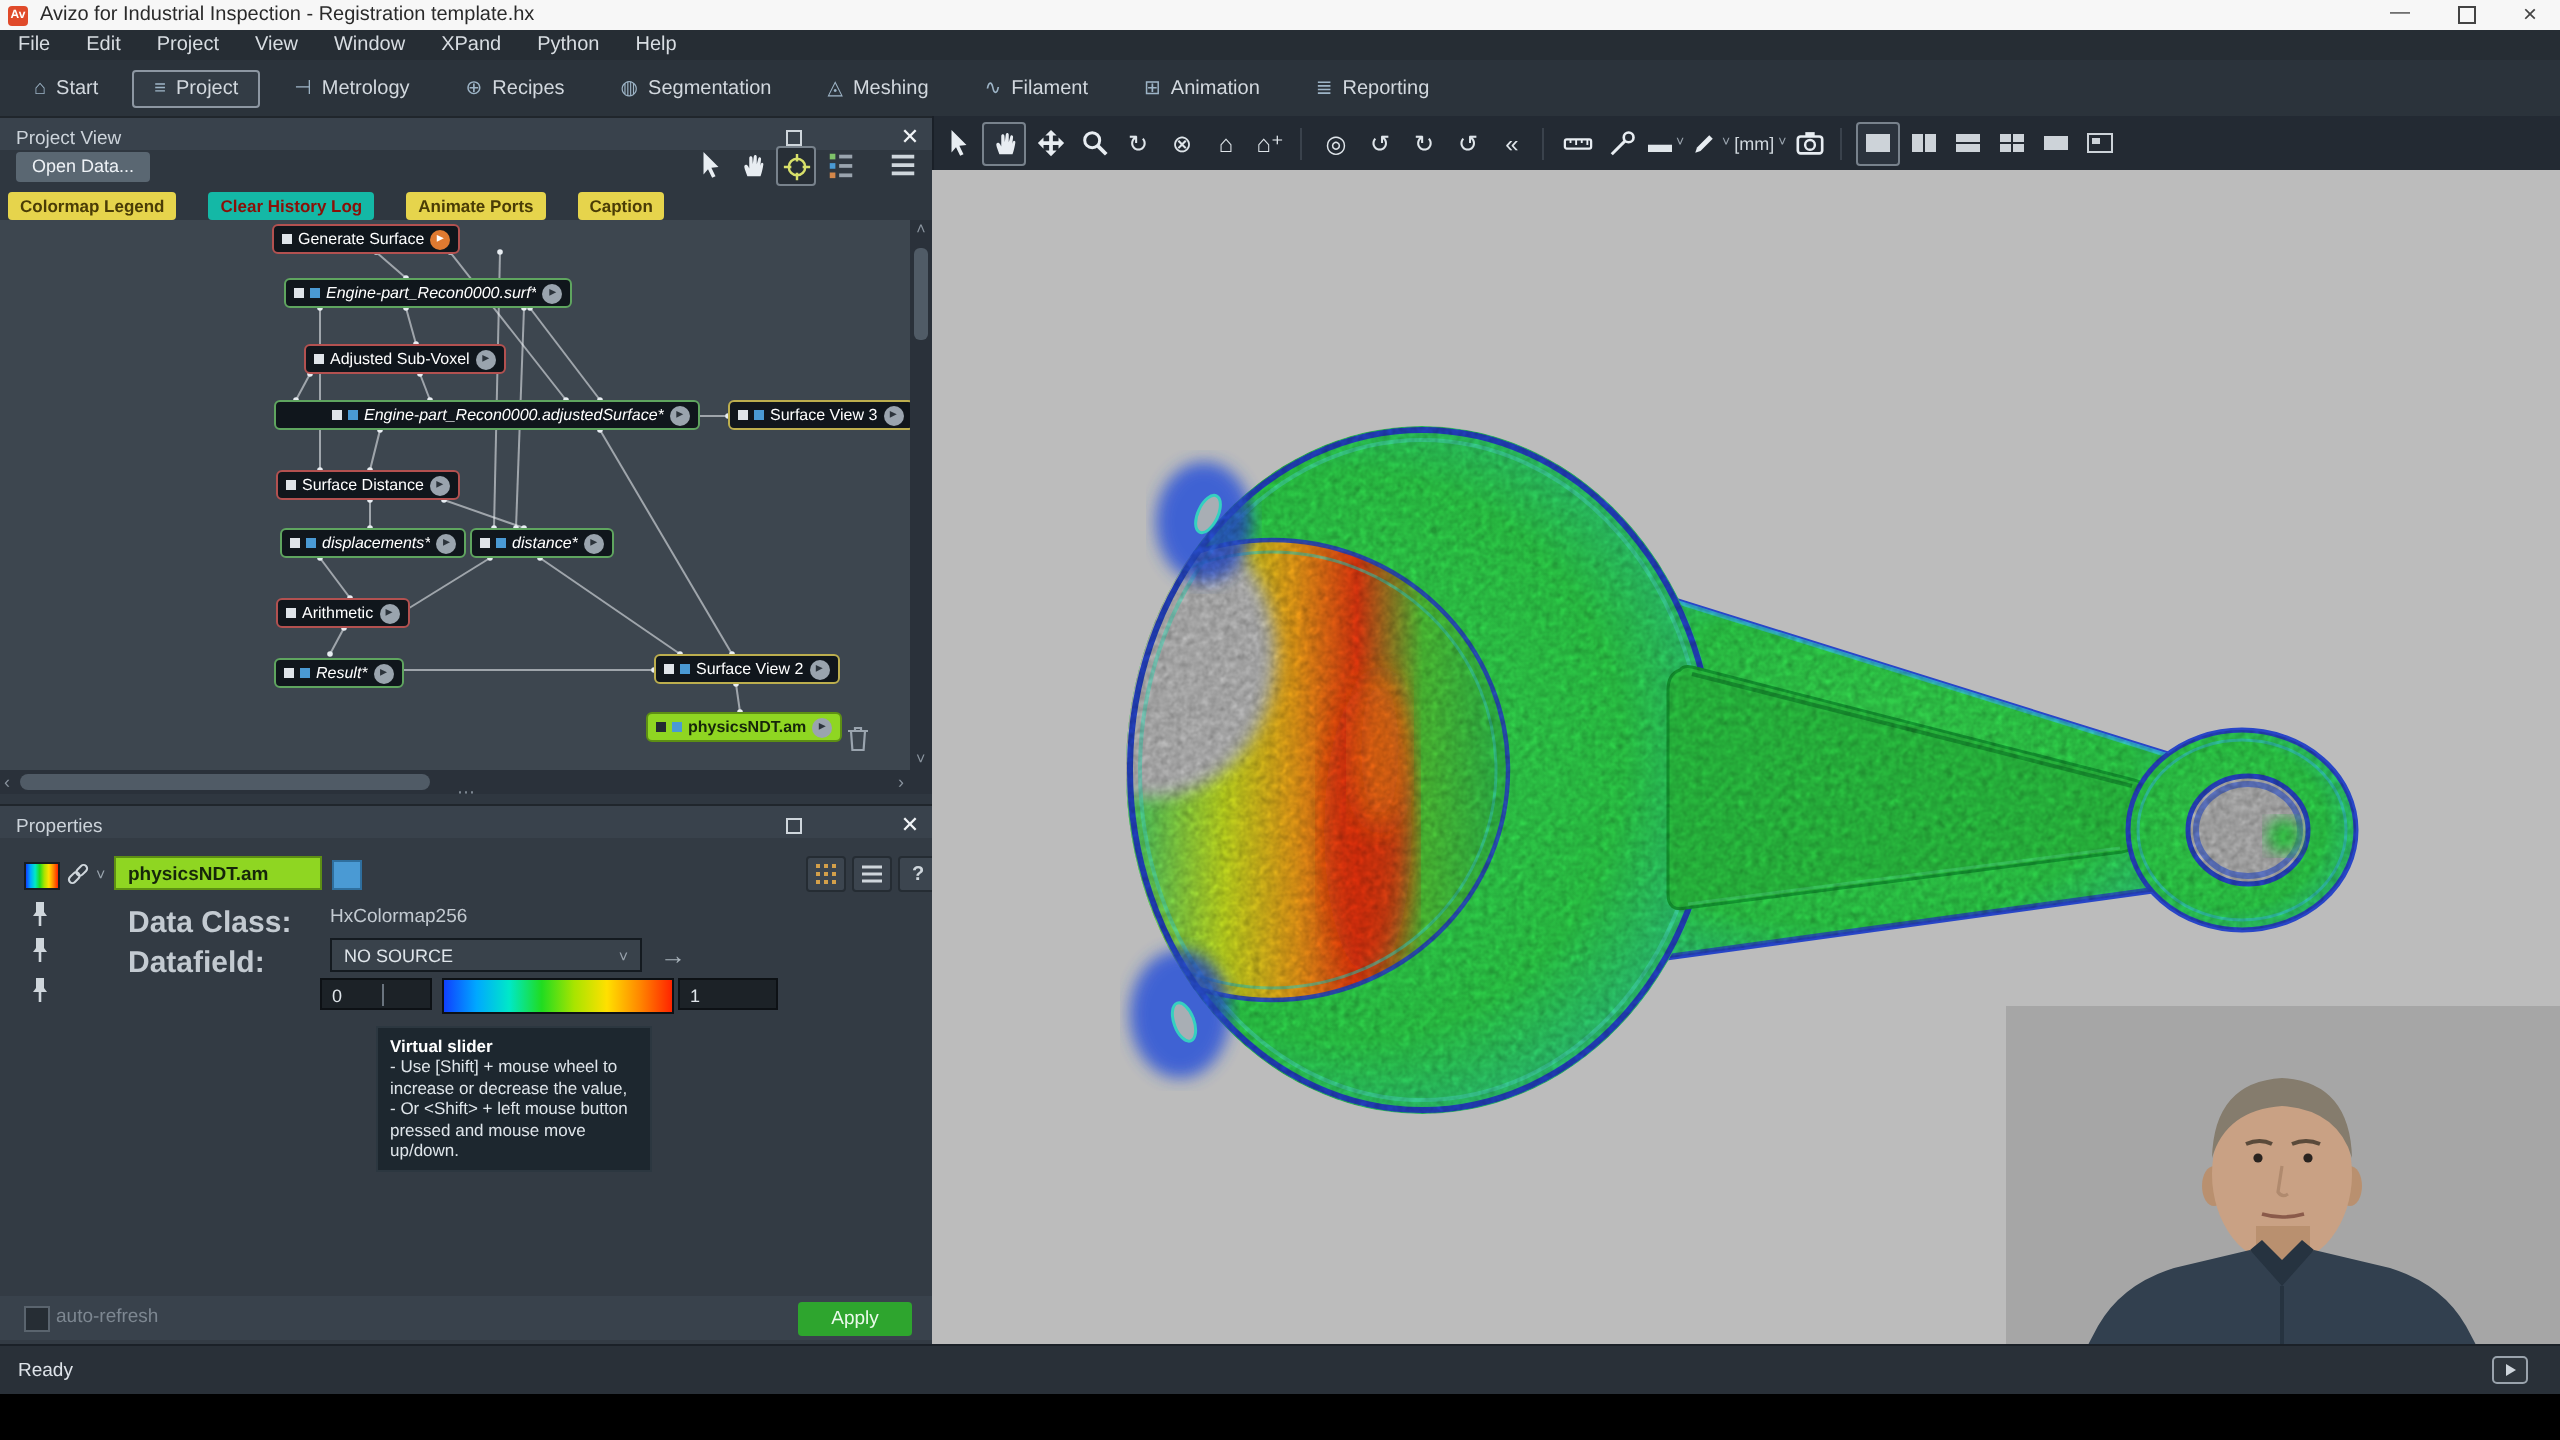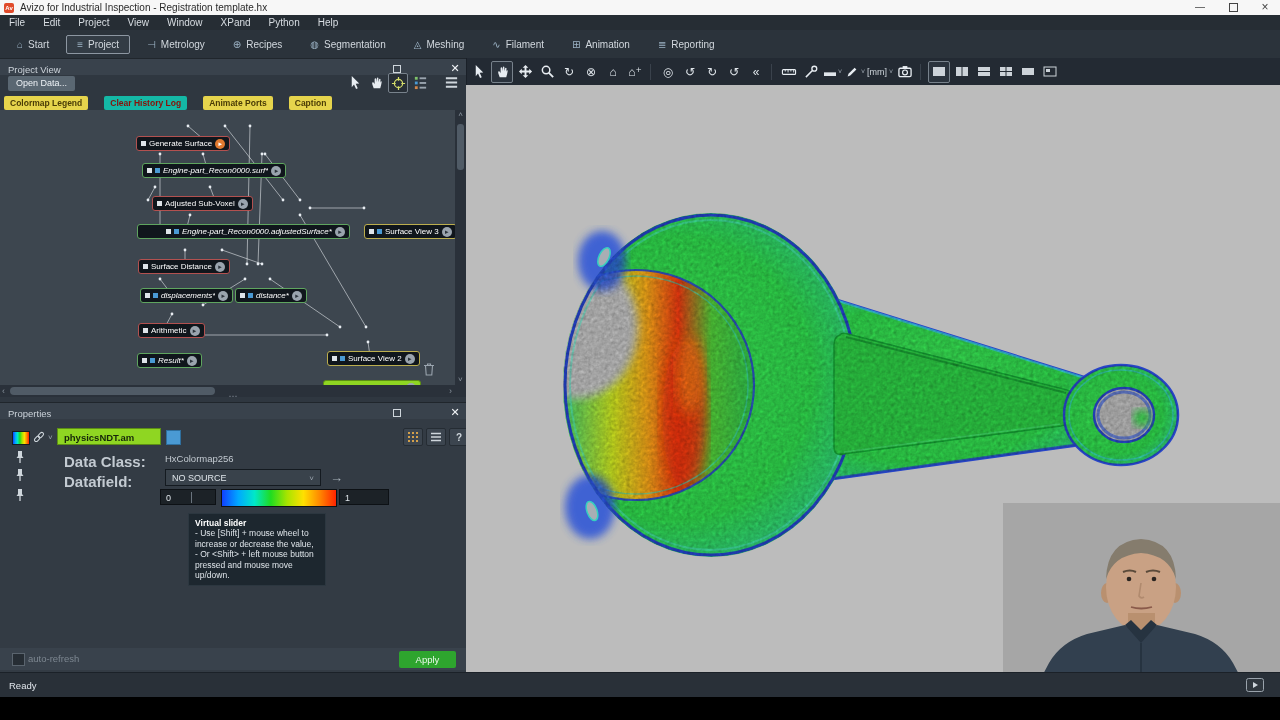--- a/index.html
+++ b/index.html
@@ -39,21 +39,21 @@
   .pvtb.active{background:#272e36;border:1px solid #78828c;}
   .pvtb.gapped{margin-left:10px;}
   .pv-actions{position:absolute;left:4px;top:38px;display:flex;gap:16px;}
   .act-btn{height:14px;padding:0 6px;font-size:8.5px;line-height:14px;border-radius:2px;font-weight:bold;}
   .act-yellow{background:#e6d44c;color:#4a3c06;}
   .act-red{background:#14b8a6;color:#8a1008;}
   
   .graph{left:0;top:110px;width:455px;height:275px;background:#3d464f;overflow:hidden;}
   .node{position:absolute;height:15px;display:flex;align-items:center;gap:3px;padding:0 4px;
         border-radius:3px;background:#10161c;border:1px solid #888;color:#fff;
-        font-size:8px;white-space:nowrap;box-sizing:border-box;margin-top:24px;}
+        font-size:8px;white-space:nowrap;box-sizing:border-box;}
   .node .nlabel{overflow:hidden;text-overflow:clip;}
   .node.red{border-color:#b35150;}
   .node.green{border-color:#5fa55f;font-style:italic;}
   .node.yellow{border-color:#bcae4e;}
   .node.selected{background:#8fd622;border-color:#5d8f14;color:#16260a;font-weight:bold;}
   .nsq{width:5px;height:5px;background:#dfe4e9;flex:none;}
   .nsq.blue{background:#4a9ad4;}
   .nsq.dark{background:#232b32;}
   .nbadge{width:10px;height:10px;border-radius:50%;background:#9aa4ae;color:#2c343c;
           font-size:7px;line-height:10px;text-align:center;flex:none;}

